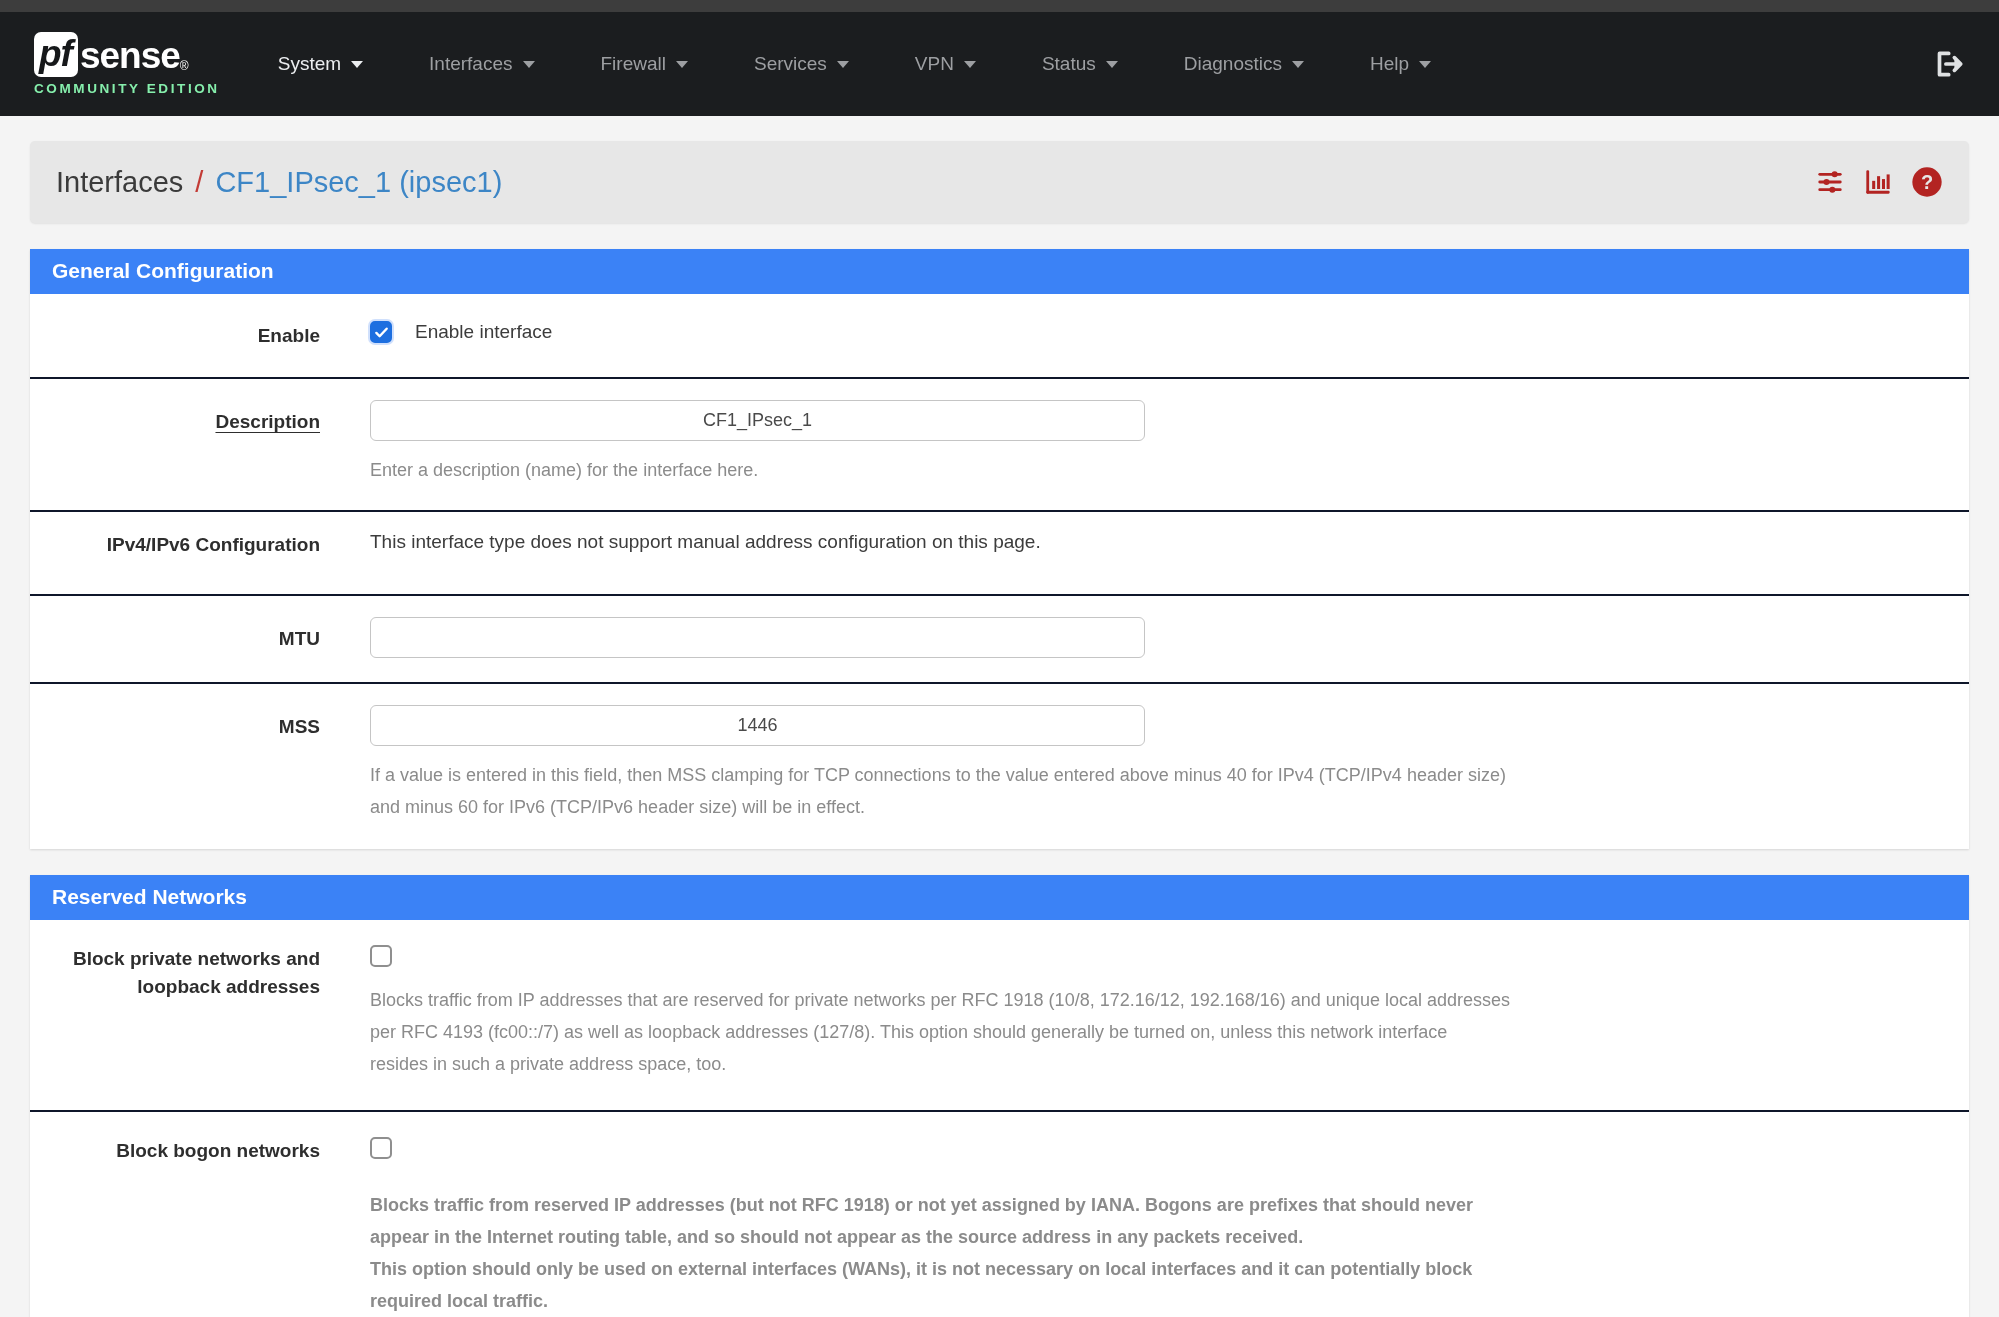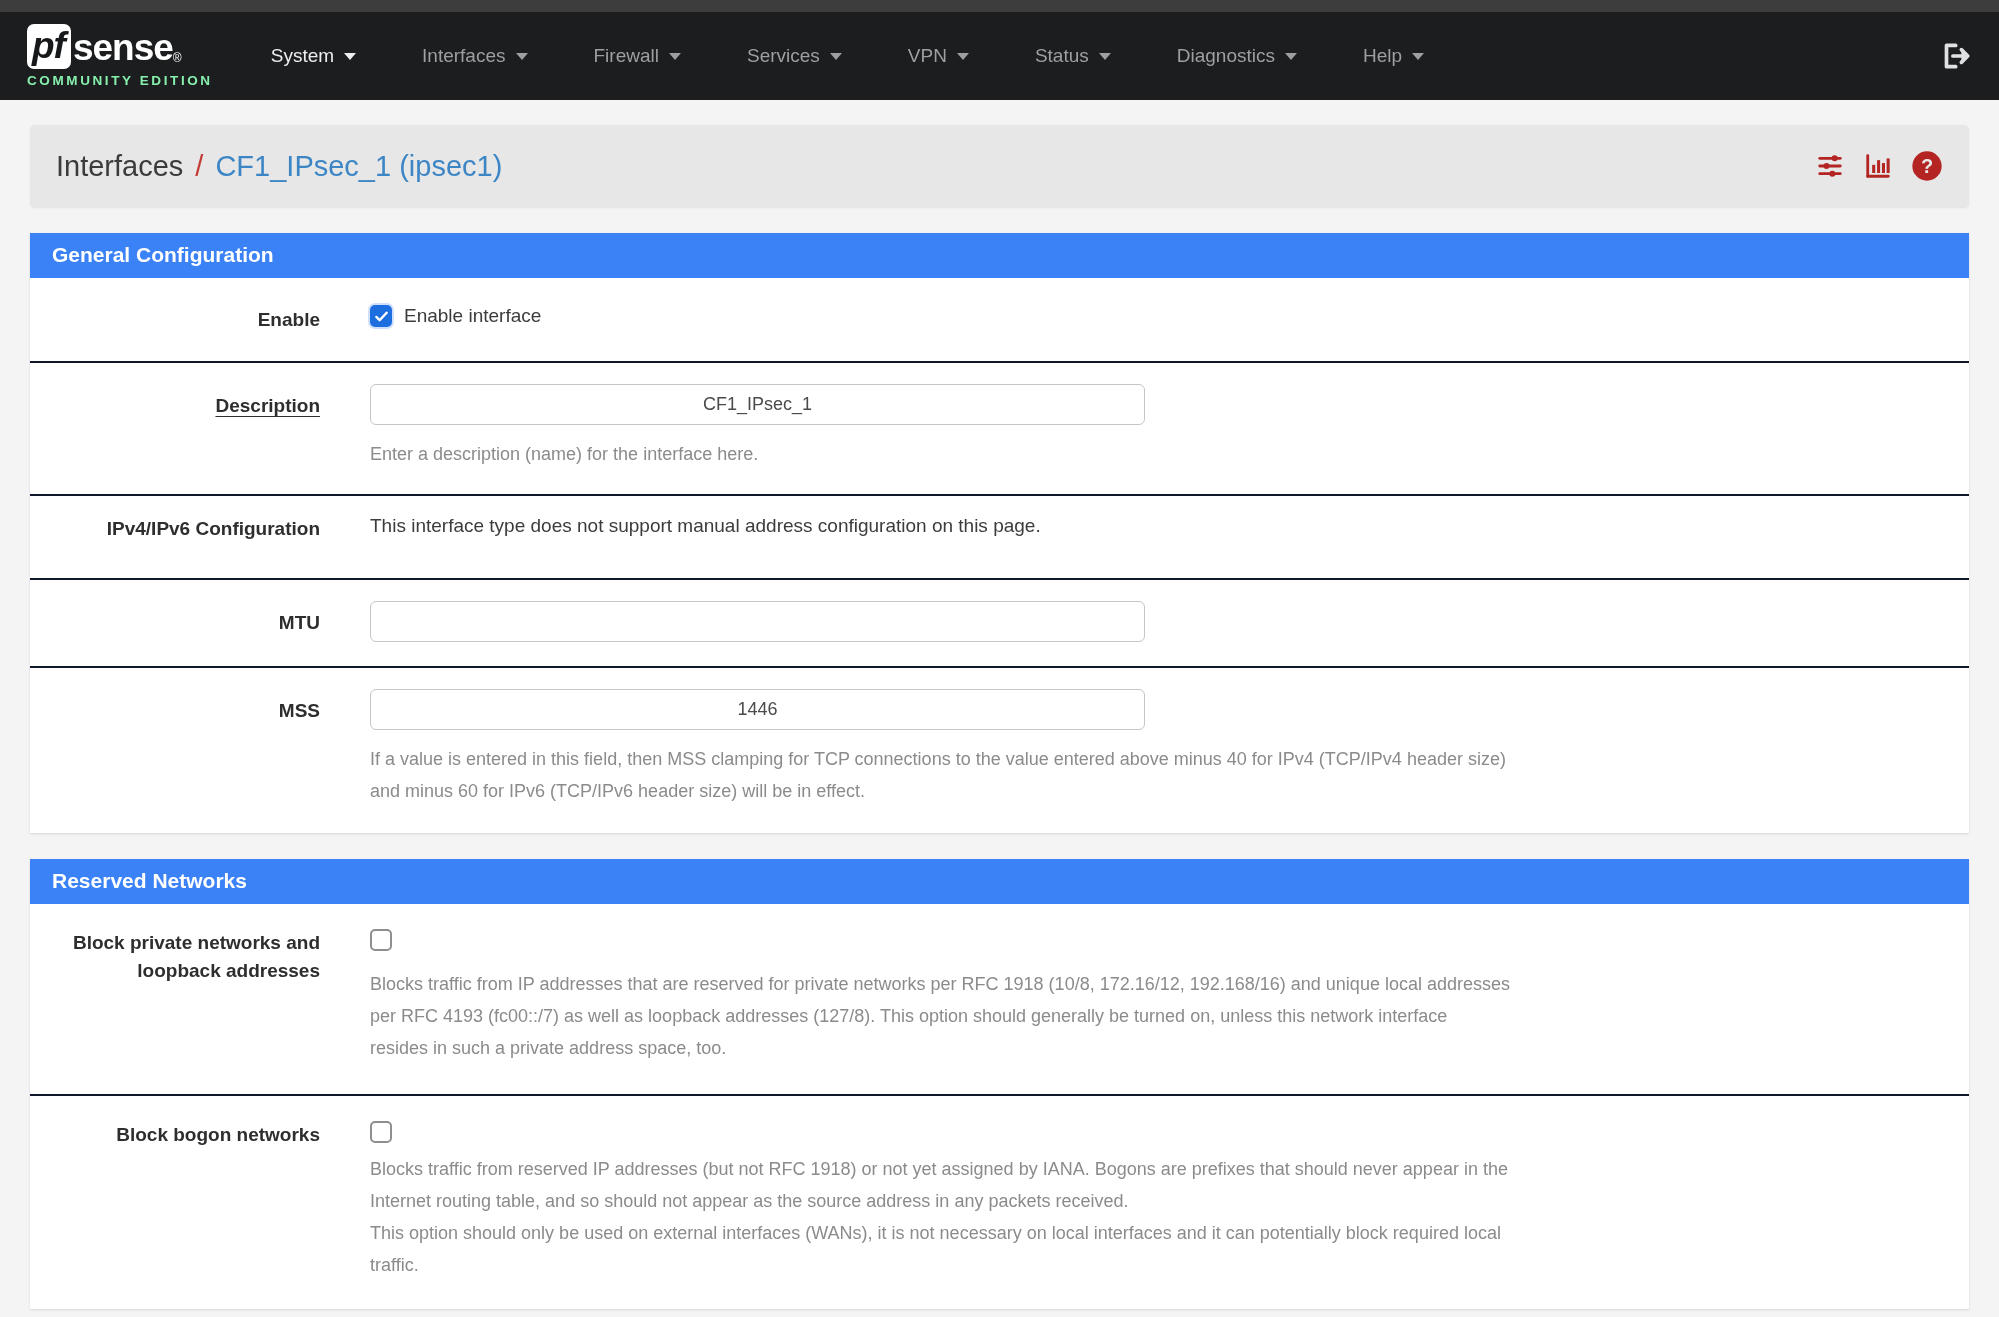--- a/index.html
+++ b/index.html
@@ -1,21 +1,21 @@
 <!DOCTYPE html>
 <html><head>
 <meta charset="utf-8">
 <style>
   * { margin:0; padding:0; box-sizing:border-box; }
   html,body { width:1999px; height:1317px; overflow:hidden;
     font-family:"Liberation Sans", sans-serif; background:#f4f4f4; }
 
   
   .top-strip { height:12px; background:#3d3d3d; }
-  .navbar { height:88px; background:#1b1d1f; display:flex; align-items:center; padding:0 27px; }
+  .navbar { height:104px; background:#1b1d1f; display:flex; align-items:center; padding:0 34px; }
   .brand { display:flex; flex-direction:column; margin-right:58px; cursor:pointer; }
   .brand-row { display:flex; align-items:flex-end; }
   .pf-box { background:#fff; border-radius:7px; padding:1px 6px 2px 5px; margin-right:2px; }
   .pf-box span { font-size:37px; font-weight:bold; font-style:italic; color:#16181a; letter-spacing:-1px; }
   .sense { font-size:37px; font-weight:bold; color:#fff; letter-spacing:-1px; }
   .reg { font-size:12px; color:#fff; align-self:flex-end; margin-bottom:4px; }
   .tagline { font-size:13.5px; font-weight:bold; color:#86efac; letter-spacing:2.6px; margin-top:4px; }
   .nav-menu { display:flex; align-items:center; gap:66px; list-style:none; }
   .nav-item { font-size:19px; color:#9d9fa2; cursor:pointer; white-space:nowrap; display:flex; align-items:center; }
   .nav-item.first { color:#eceef0; }
@@ -48,37 +48,37 @@
   .text-input { width:775px; height:41px; border:1px solid #c5c5c5; border-radius:6px;
     font-size:18px; color:#4a4a4a; padding:0 13px; background:#fff; outline:none;
     font-family:"Liberation Sans", sans-serif;text-align:center; }
   
   .cb { width:22px; height:22px; border-radius:5px; flex:0 0 auto; display:inline-flex;
     align-items:center; justify-content:center; cursor:pointer;
     border:2px solid #8f8f8f; background:#fff; }
   .cb.checked { border-color:#1d6fe0; background:#1d6fe0; box-shadow:0 0 0 2px rgba(66,133,244,.25); }
   .cb.checked svg { display:block; }
   .cb svg { display:none; }
-  .cb-line { display:flex; align-items:flex-end; gap:12px; }
+  .cb-line { display:flex; align-items:flex-end; gap:23px; }
   .cb-label { font-size:19px; color:#3c3c3c; }
 
   
   .r-enable { padding:27px 0; }
   .r-enable .row-label { padding-top:1px; }
   .r-desc { padding:21px 0 24px 0; }
   .r-desc .row-label { padding-top:8px; }
   .r-ip { padding:19px 0 36px 0; }
   .r-mtu { padding:21px 0 24px 0; }
   .r-mtu .row-label { padding-top:8px; }
   .r-mss { padding:21px 0 26px 0; }
   .r-mss .row-label { padding-top:8px; }
   .r-priv { padding:25px 0 30px 0; }
   .r-bogon { padding:25px 0 28px 0; }
   .help-multi div { font-size:18px; color:#8b8b8b; line-height:1.78; }
-  .help-first { margin-top:6px; }
+  .help-first { margin-top:26px;font-weight:bold; }
 </style>
 </head>
 <body>
 
 <div class="top-strip"></div>
 
 <nav class="navbar">
   <div class="brand">
     <div class="brand-row">
       <span class="pf-box"><span>pf</span></span>

